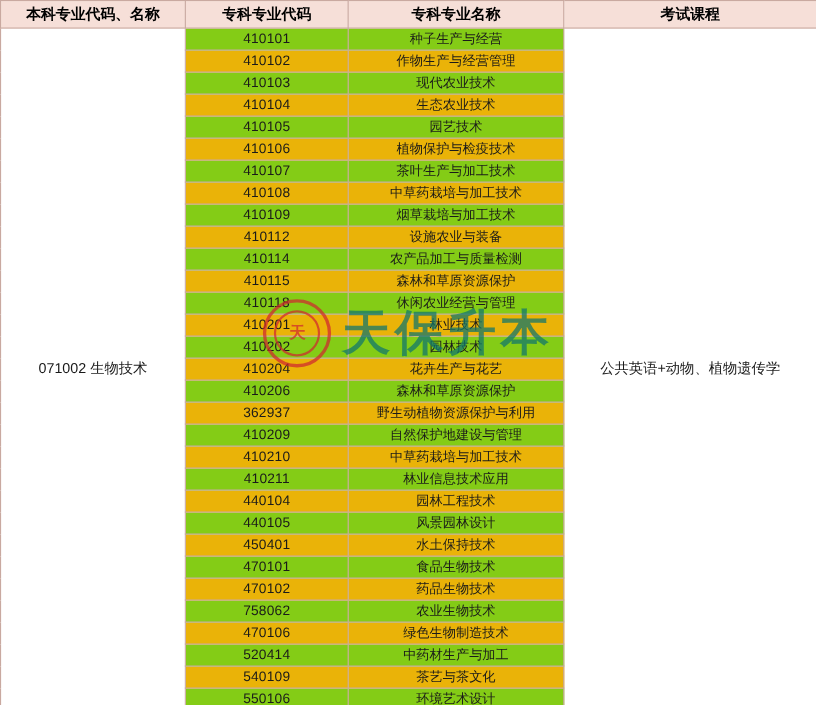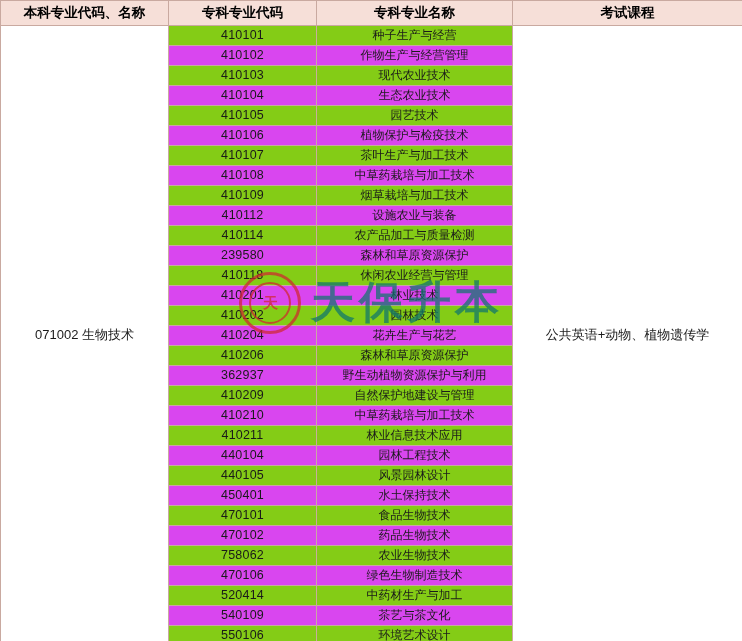--- a/index.html
+++ b/index.html
@@ -41,21 +41,21 @@
     color: #000000;
     border-color: #c9a9a0;
   }
   col.c-bcode { width: 168px; }
   col.c-zcode { width: 148px; }
   col.c-zname { width: 196px; }
   col.c-exam  { width: 230px; }
 
   tbody tr { height: 20px; }
   tbody tr.odd td { background: #84cc16; }
-  tbody tr.even td { background: #d946ef; }
+  tbody tr.even td { background: #eab308; }
 
   td.bcode-cell {
     background: #ffffff !important;
     font-size: 13px;
     text-align: left;
     padding-left: 26px;
     white-space: nowrap;
   }
   td.exam-cell {
     background: #ffffff !important;
@@ -188,21 +188,21 @@
       </tr>
       <tr class="even">
         <td class="zcode">410112</td>
         <td class="zname">设施农业与装备</td>
       </tr>
       <tr class="odd">
         <td class="zcode">410114</td>
         <td class="zname">农产品加工与质量检测</td>
       </tr>
       <tr class="even">
-        <td class="zcode">239580</td>
+        <td class="zcode">410115</td>
         <td class="zname">森林和草原资源保护</td>
       </tr>
       <tr class="odd">
         <td class="zcode">410118</td>
         <td class="zname">休闲农业经营与管理</td>
       </tr>
       <tr class="even">
         <td class="zcode">410201</td>
         <td class="zname">林业技术</td>
       </tr>

